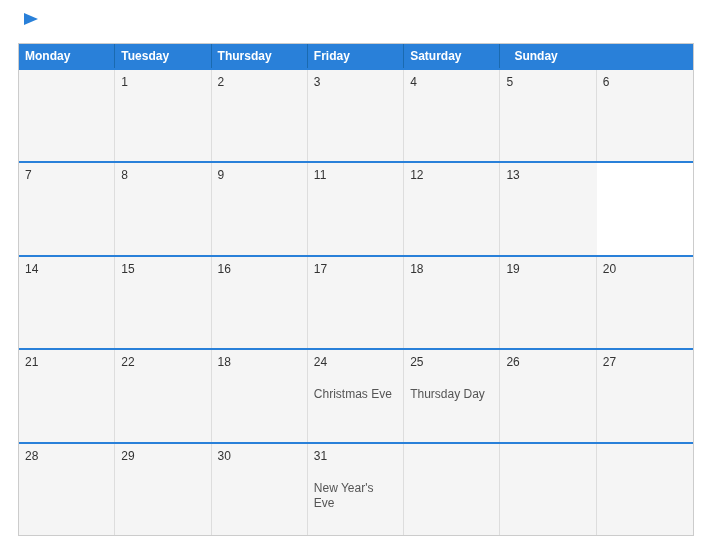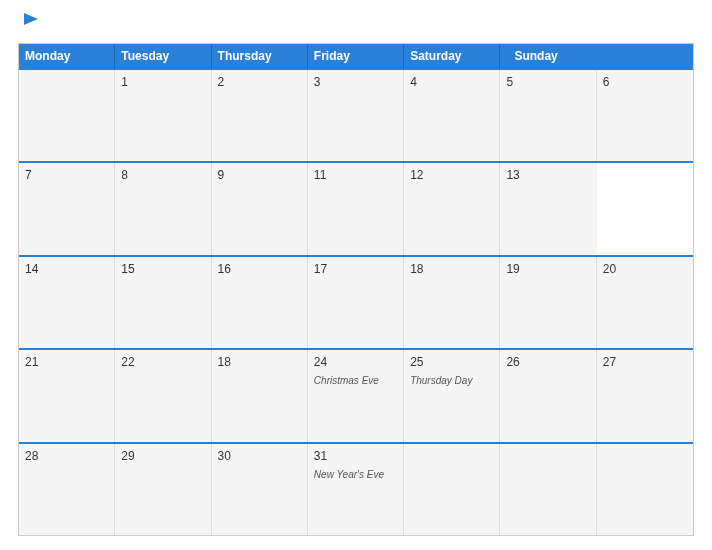--- a/index.html
+++ b/index.html
@@ -107,25 +107,24 @@
     .cal-cell.empty {
       background: #f5f5f5;
     }
     .day-num {
       font-size: 12px;
       color: #333;
       font-weight: normal;
       margin-bottom: 2px;
     }
     .holiday-name {
-      font-size: 10px;
+      font-size: 12px;
       color: #555;
-      margin-top: 3px;
+      margin-top: 16px;
       line-height: 1.3;
-      font-style: italic;
     }
   </style>
 </head>
 <body>
 
 <div class="page">
   <div class="header">
     <div class="logo">
       <div style="display:flex; flex-direction:column; line-height:1.1;">
         <span class="logo-text-general"></span>

